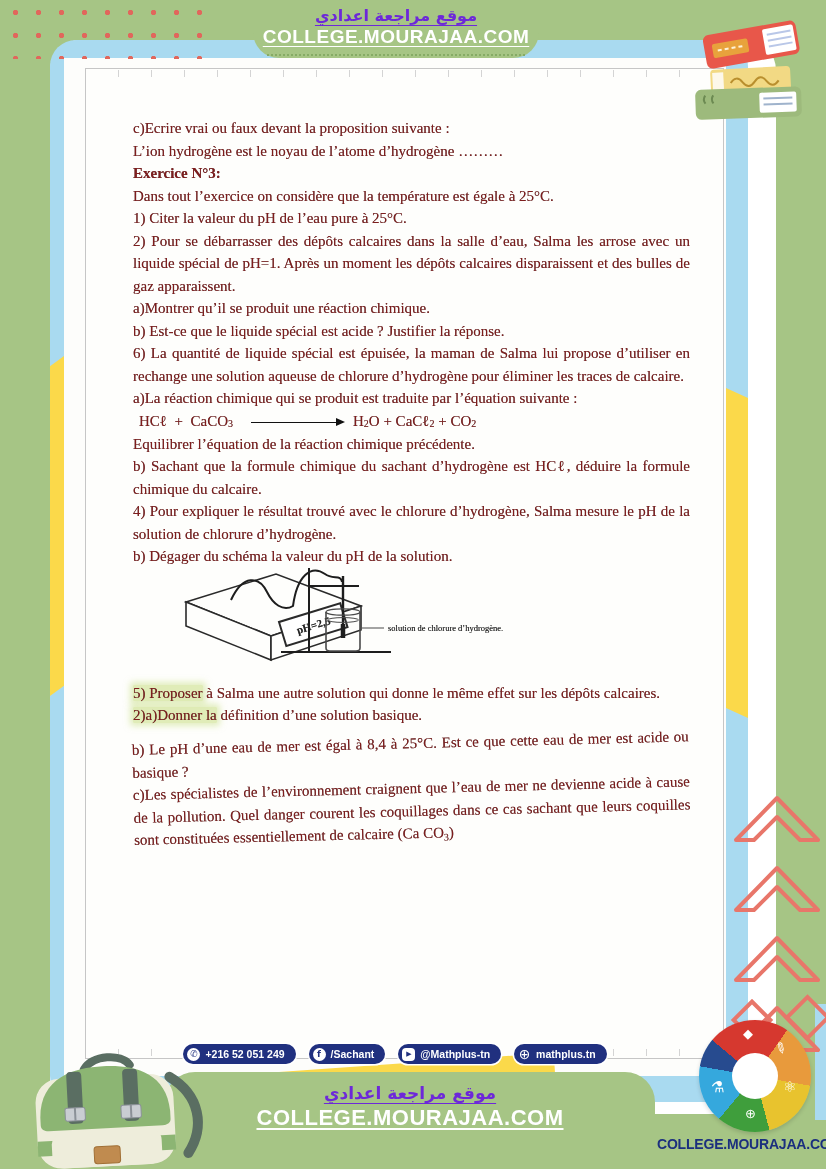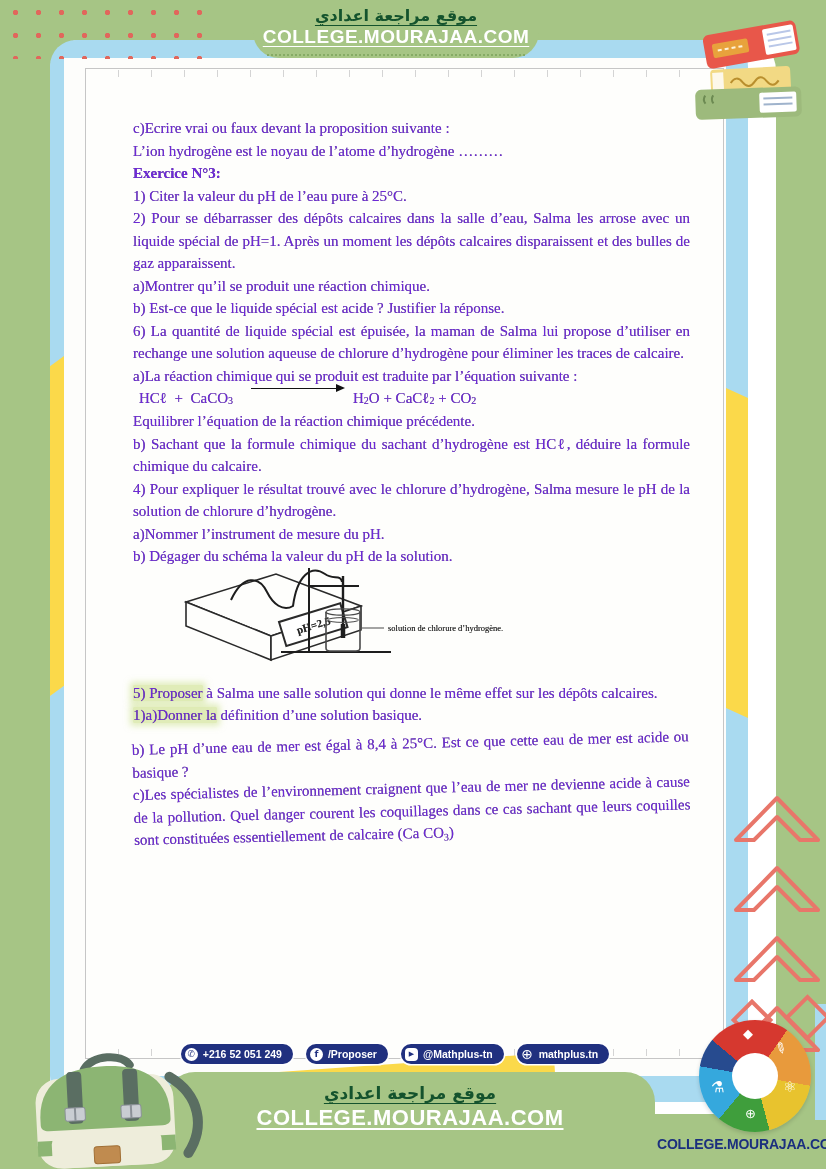--- a/index.html
+++ b/index.html
@@ -27,36 +27,36 @@
   .scan-ticks-bottom{top:1049px;}
 
   
   .dots{left:4px;top:1px;width:198px;height:58px;z-index:6;
         background-image:radial-gradient(circle,#e1675c 2.4px,rgba(0,0,0,0) 3px);
         background-size:23px 23px;}
   .header-bubble{left:253px;top:0;width:286px;height:58px;background:#a6c585;
         border-radius:0 0 26px 26px;z-index:6;text-align:center;}
   .header-bubble::after{content:"";position:absolute;left:14px;right:14px;bottom:2px;
         border-bottom:2px dotted #86ab66;}
-  .site-ar{display:block;margin-top:6px;color:#14532d;font-weight:bold;font-size:16px;
+  .site-ar{display:block;margin-top:6px;color:#6d28d9;font-weight:bold;font-size:16px;
         font-family:"DejaVu Sans",sans-serif;direction:rtl;
         text-decoration:underline;text-underline-offset:4px;}
   .site-url{display:block;margin-top:1px;color:#ffffff;font-weight:bold;font-size:19px;
         letter-spacing:.5px;text-decoration:underline;text-underline-offset:3px;}
   .books{left:690px;top:0;z-index:7;}
 
   
-  .doc{left:133px;top:117px;width:557px;z-index:6;color:#6d28d9;
+  .doc{left:133px;top:117px;width:557px;z-index:6;color:#7f1d1d;
        font-family:"Liberation Serif","DejaVu Serif",serif;font-size:15px;line-height:22.5px;
        text-shadow:0 0 .4px rgba(0,0,0,.55);}
   .doc p{margin:0;}
   .just{text-align:justify;text-align-last:left;}
   .bold{font-weight:bold;}
   .sub{font-size:10px;position:relative;top:3px;}
-  .eq{height:23px;display:flex;align-items:flex-start;padding-left:6px;white-space:pre;}
+  .eq{height:23px;display:flex;align-items:center;padding-left:6px;white-space:pre;}
   .eq-arrow{display:inline-block;width:92px;height:0;border-top:1.6px solid #111;
        margin:0 10px 0 18px;position:relative;top:1px;}
   .eq-arrow::after{content:"";position:absolute;right:-2px;top:-5px;
        border-left:9px solid #111;border-top:4.5px solid rgba(0,0,0,0);
        border-bottom:4.5px solid rgba(0,0,0,0);}
   .hl{background:rgba(203,224,138,.6);box-shadow:0 0 6px 3px rgba(203,224,138,.55);
       border-radius:1px;}
   .tilt{transform:rotate(-1.4deg);transform-origin:0 50%;}
   .gap-top{margin-top:12px !important;}
   .diagram-wrap{margin:-6px 0 0 38px;height:120px;}
@@ -136,35 +136,35 @@
     <line x1="68" y1="11" x2="97" y2="11" stroke="#9fb3cc" stroke-width="2"></line>
     <line x1="68" y1="17" x2="97" y2="17" stroke="#9fb3cc" stroke-width="2"></line>
     <path d="M10,6 q-3,4 0,8 M18,6 q-3,4 0,8" stroke="#6c8a52" stroke-width="2" fill="none"></path>
   </g>
 </svg>
 
 <div class="abs doc">
   <p>c)Ecrire vrai ou faux devant la proposition suivante :</p>
   <p>L’ion hydrogène est le noyau de l’atome d’hydrogène ………</p>
   <p class="bold">Exercice N°3:</p>
+  <p>Dans tout l’exercice on considère que la température est égale à 25°C.</p>
   <p>1) Citer la valeur du pH de l’eau pure à 25°C.</p>
   <p class="just">2) Pour se débarrasser des dépôts calcaires dans la salle d’eau, Salma  les arrose avec un liquide spécial de pH=1. Après un moment les dépôts calcaires disparaissent et des bulles de gaz apparaissent.</p>
   <p>a)Montrer qu’il se produit une réaction chimique.</p>
   <p>b) Est-ce que le liquide spécial est acide ? Justifier la réponse.</p>
   <p class="just">6) La quantité de liquide spécial est épuisée, la maman de Salma lui propose d’utiliser en rechange une solution aqueuse de chlorure d’hydrogène pour éliminer les traces de calcaire.</p>
   <p>a)La réaction chimique qui se produit est traduite par l’équation suivante :</p>
   <div class="eq">
     <span>HCℓ  +  CaCO</span><span class="sub">3</span>
     <span class="eq-arrow"></span>
     <span>H</span><span class="sub">2</span><span>O + CaCℓ</span><span class="sub">2</span><span> + CO</span><span class="sub">2</span>
   </div>
   <p>Equilibrer l’équation de la réaction chimique précédente.</p>
   <p class="just">b) Sachant que la formule chimique du sachant d’hydrogène est HCℓ, déduire la formule chimique du calcaire.</p>
   <p class="just">4) Pour expliquer le résultat trouvé avec le chlorure d’hydrogène, Salma mesure le pH de la solution de chlorure d’hydrogène.</p>
-  <p>a)Nommer l’instrument de mesure du pH.</p>
   <p>b) Dégager du schéma  la valeur du pH de la solution.</p>
 
   <div class="diagram-wrap">
     <svg width="430" height="120" viewBox="0 0 430 120">
 
       <g stroke="#2a2a2a" stroke-width="1.6" fill="#fefefc">
         <polygon points="15,40 105,12 190,44 100,74"></polygon>
         <polygon points="15,40 15,64 100,98 100,74"></polygon>
         <polygon points="100,74 190,44 190,68 100,98"></polygon>
       </g>
@@ -188,37 +188,37 @@
         <path d="M155,50 L155,86 Q155,89 159,89 L185,89 Q189,89 189,86 L189,50" stroke-width="1.6"></path>
         <ellipse cx="172" cy="50" rx="17" ry="3.2" stroke-width="1.2"></ellipse>
         <ellipse cx="172" cy="58" rx="15.5" ry="2.4" stroke-width="1"></ellipse>
       </g>
 
       <line x1="191" y1="66" x2="213" y2="66" stroke="#4a4a4a" stroke-width="1"></line>
       <text x="217" y="69" font-size="8.5">solution de chlorure d’hydrogène.</text>
     </svg>
   </div>
 
-  <p class="just"><span class="hl">5) Proposer</span><span> à Salma une salle solution qui donne le même effet sur les dépôts calcaires.</span></p>
-  <p><span class="hl">1)a)Donner la</span><span> définition d’une solution basique.</span></p>
+  <p class="just"><span class="hl">5) Proposer</span><span> à Salma une autre solution qui donne le même effet sur les dépôts calcaires.</span></p>
+  <p><span class="hl">2)a)Donner la</span><span> définition d’une solution basique.</span></p>
 
   <div class="tilt">
     <p class="just gap-top">b) Le pH d’une eau de mer est égal à 8,4 à 25°C. Est ce que cette eau de mer est acide ou basique ?</p>
     <p class="just"><span>c)Les spécialistes de l’environnement craignent que l’eau de mer ne devienne acide à cause de la pollution. Quel danger courent les coquillages dans ce cas sachant que leurs coquilles sont constituées essentiellement de calcaire (Ca CO</span><span class="sub">3</span><span>)</span></p>
   </div>
 </div>
 
 <div class="abs badges">
   <div class="pill">
     <span class="badge-ic">✆</span>
     <span>+216 52 051 249</span>
   </div>
   <div class="pill">
     <span class="badge-ic">f</span>
-    <span>/Proposer</span>
+    <span>/Sachant</span>
   </div>
   <div class="pill">
     <span class="badge-ic yt">▶</span>
     <span>@Mathplus-tn</span>
   </div>
   <div class="pill">
     <span class="badge-ic globe">⊕</span>
     <span>mathplus.tn</span>
   </div>
 </div>

